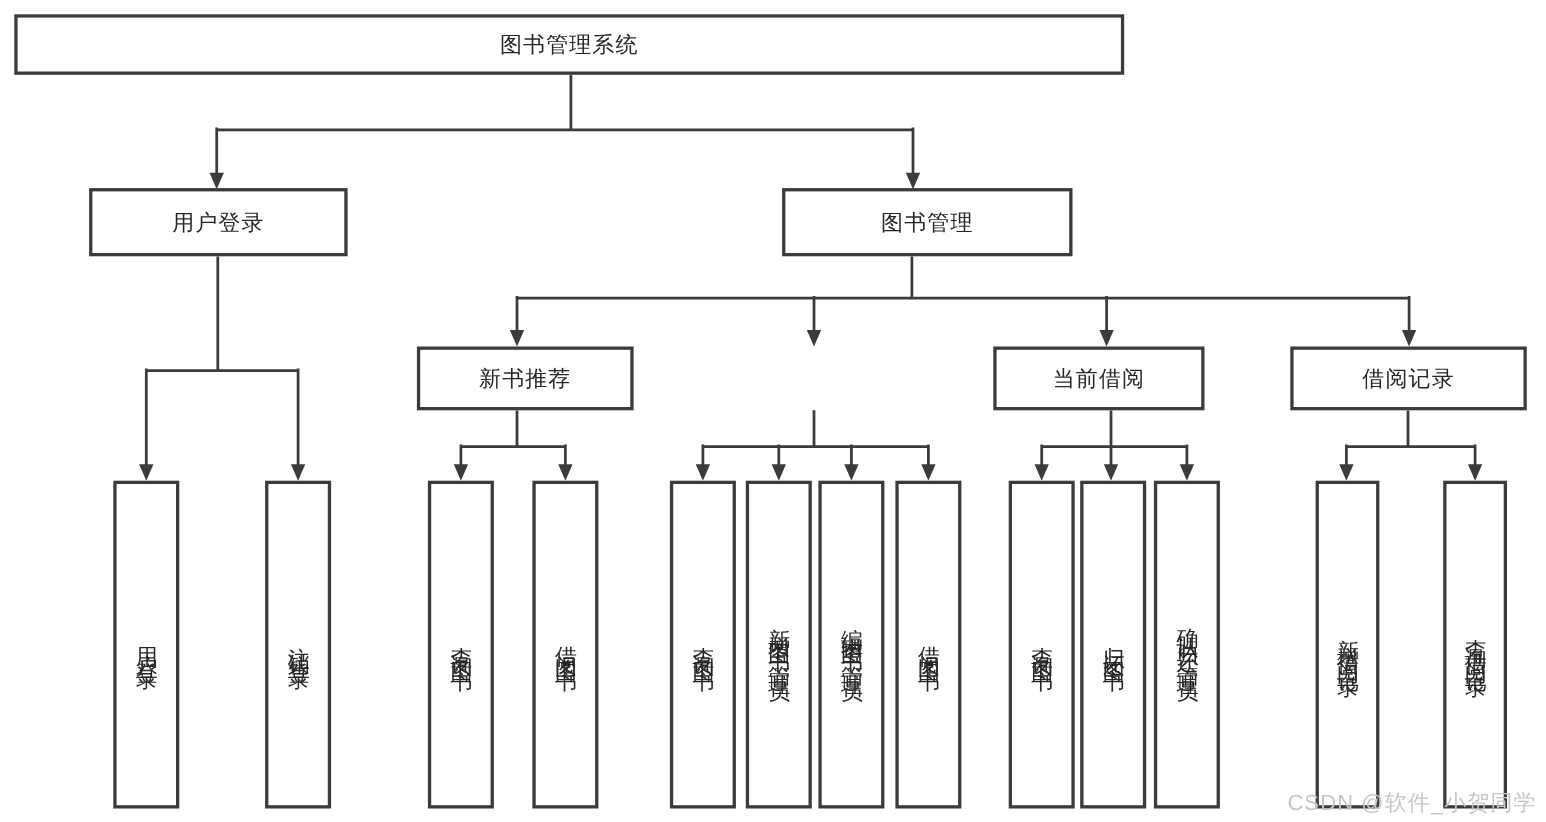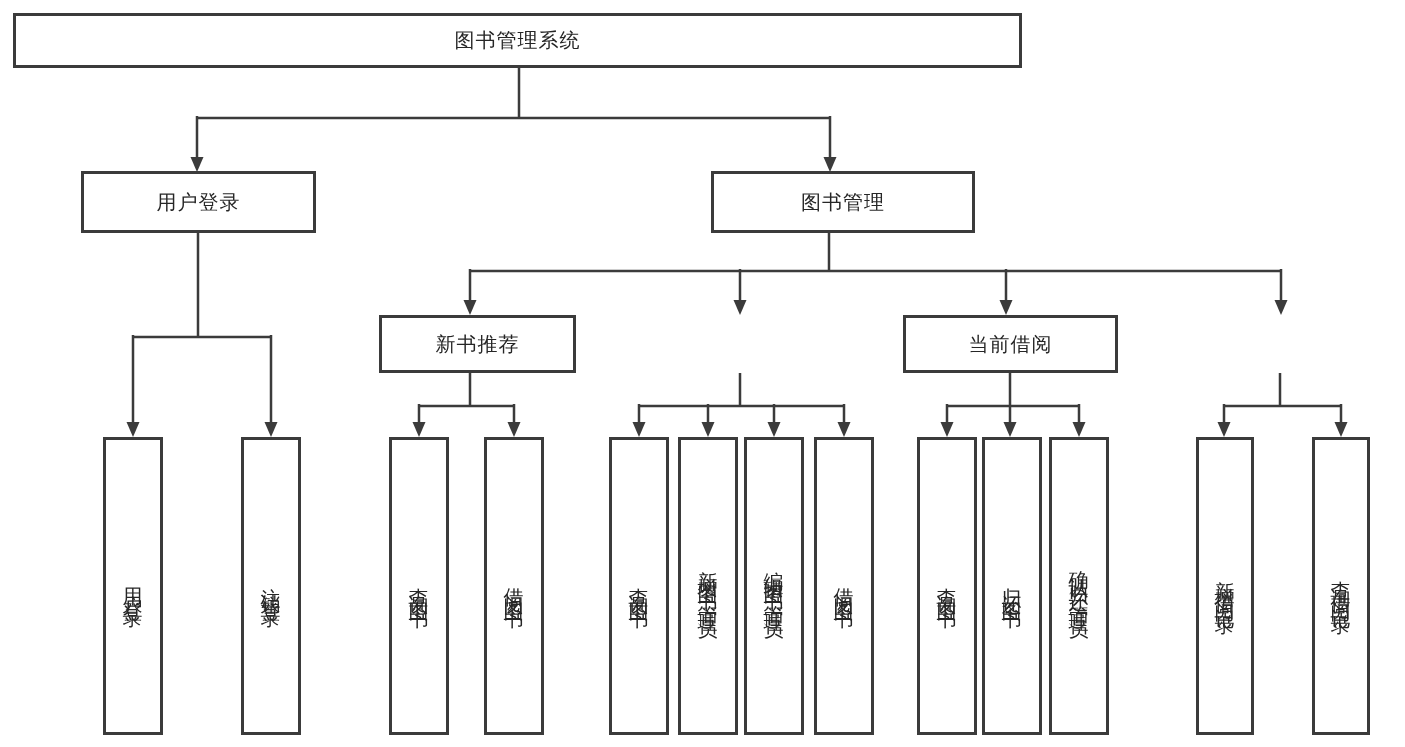--- a/index.html
+++ b/index.html
@@ -90,33 +90,35 @@
       <polygon points="1334.5,422 1347.5,422 1341,437"></polygon>
     </g>
   </svg>
 
   <div class="node" style="left:13px;top:13px;width:1009px;height:55px;">图书管理系统</div>
 
   <div class="node" style="left:81px;top:171px;width:235px;height:62px;">用户登录</div>
   <div class="node" style="left:711px;top:171px;width:264px;height:62px;">图书管理</div>
 
   <div class="node" style="left:363px;top:315px;width:197px;height:58px;margin-left:16px;">新书推荐</div>
-  <div class="node" style="left:903px;top:315px;width:215px;height:58px;">当前借阅</div>
+  <div class="node" style="left:903px;top:315px;width:192px;height:58px;">当前借阅</div>
+  <div class="node" style="left:1173px;top:315px;width:215px;height:58px;">借阅记录</div>
 
   <div class="node vnode" style="left:103px;top:437px;width:60px;height:298px;">用户登录</div>
   <div class="node vnode" style="left:241px;top:437px;width:60px;height:298px;">注销登录</div>
 
   <div class="node vnode" style="left:389px;top:437px;width:60px;height:298px;">查询图书</div>
   <div class="node vnode" style="left:484px;top:437px;width:60px;height:298px;">借阅图书</div>
 
   <div class="node vnode" style="left:609px;top:437px;width:60px;height:298px;">查询图书</div>
   <div class="node vnode" style="left:678px;top:437px;width:60px;height:298px;">新增图书（管理员）</div>
   <div class="node vnode" style="left:744px;top:437px;width:60px;height:298px;">编辑图书（管理员）</div>
   <div class="node vnode" style="left:814px;top:437px;width:60px;height:298px;">借阅图书</div>
 
   <div class="node vnode" style="left:917px;top:437px;width:60px;height:298px;">查询图书</div>
   <div class="node vnode" style="left:982px;top:437px;width:60px;height:298px;">归还图书</div>
   <div class="node vnode" style="left:1049px;top:437px;width:60px;height:298px;">确认归还（管理员）</div>
 
   <div class="node vnode" style="left:1196px;top:437px;width:58px;height:298px;">新增借阅记录</div>
   <div class="node vnode" style="left:1312px;top:437px;width:58px;height:298px;">查询借阅记录</div>
 
+  <div class="watermark">CSDN @软件_小贺同学</div>
 </div>
 
 </body></html>

